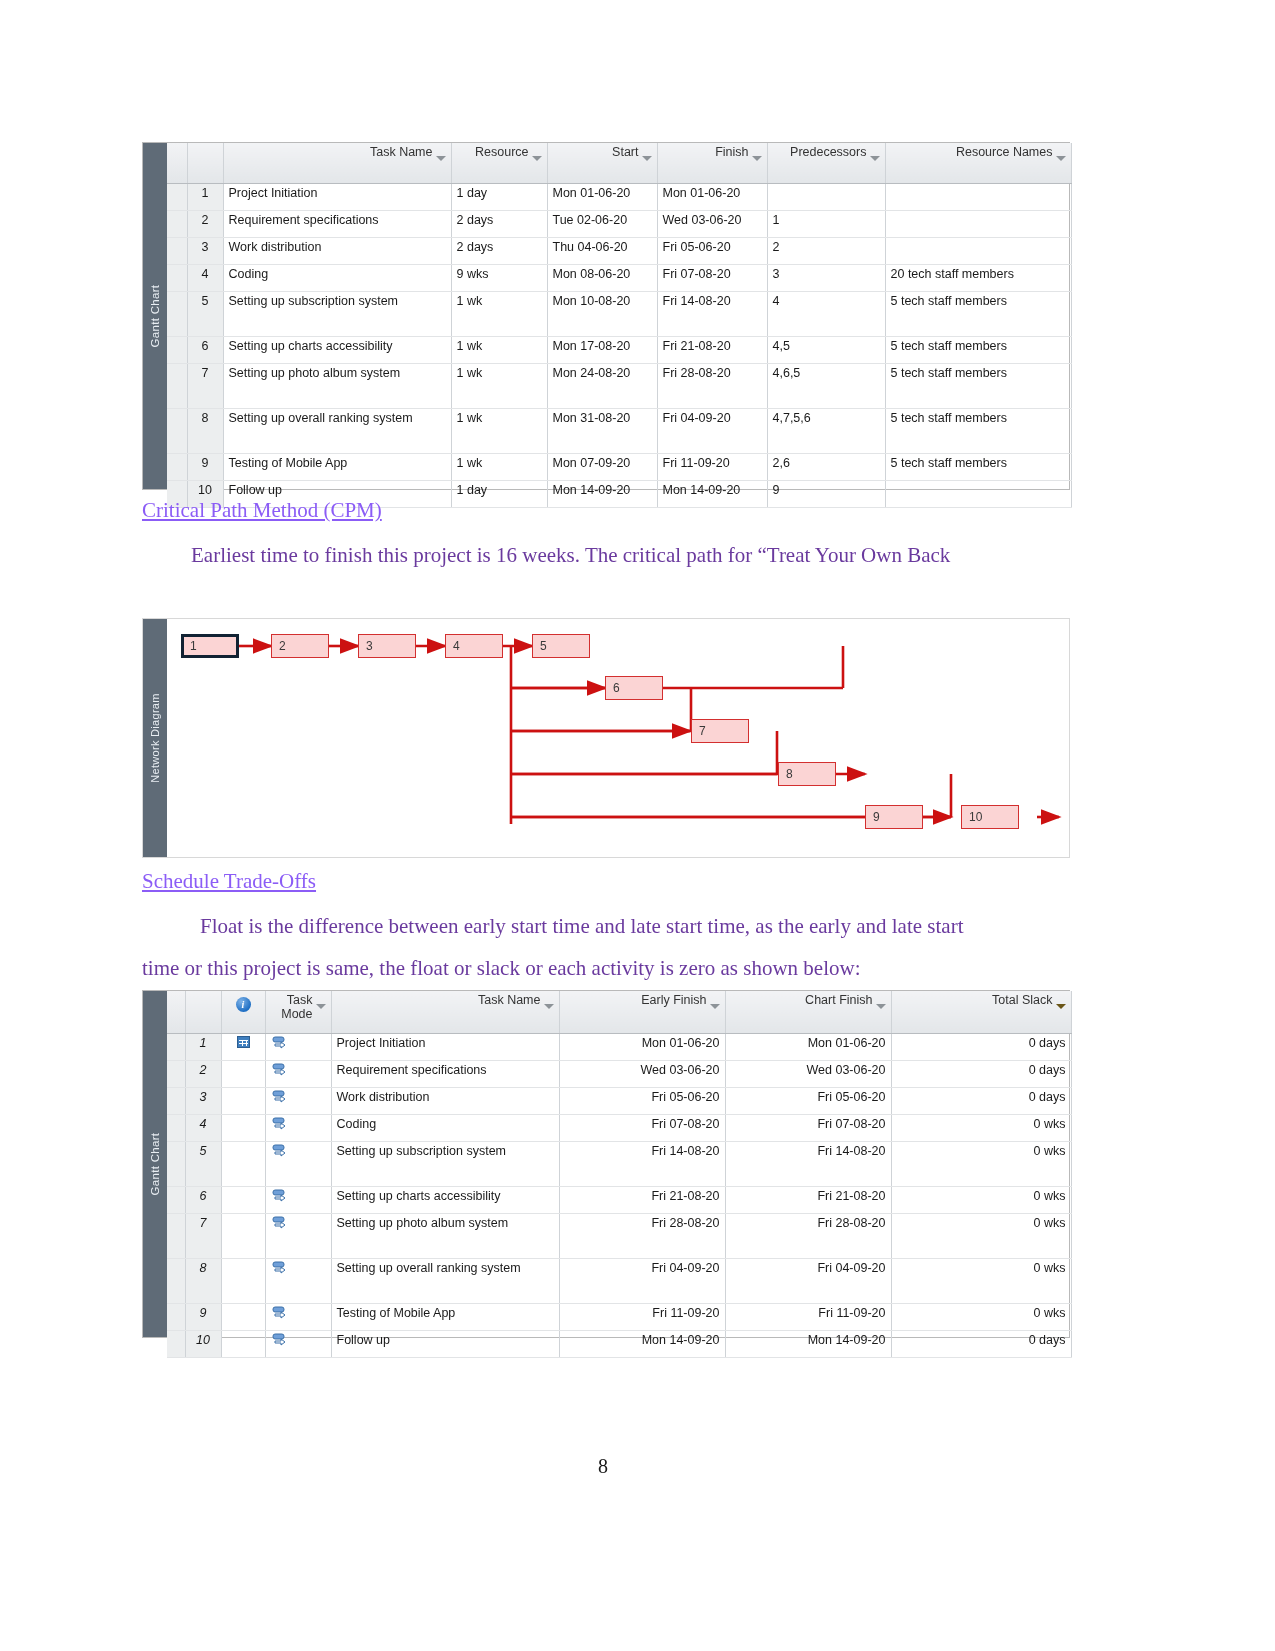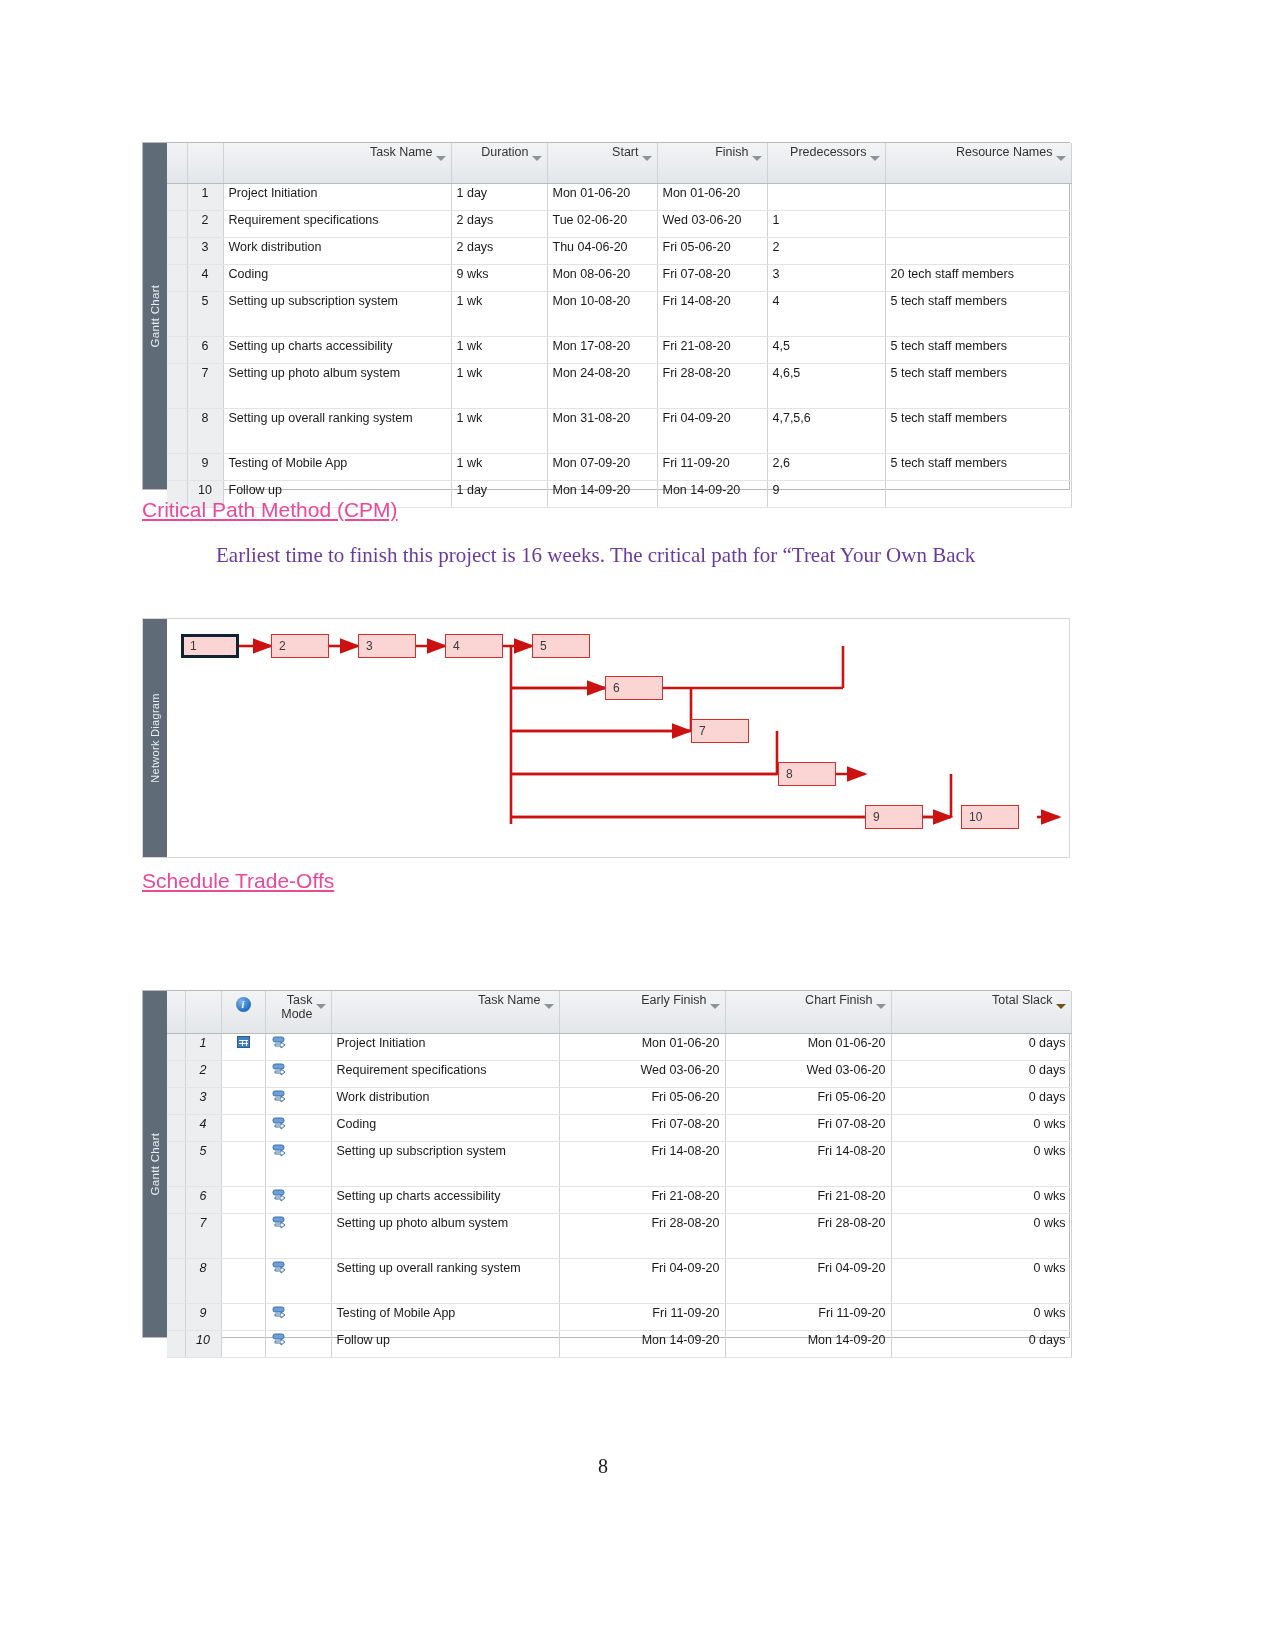--- a/index.html
+++ b/index.html
@@ -81,22 +81,22 @@
     background:
       linear-gradient(#fff,#fff) 0 0/100% 1px no-repeat,
       linear-gradient(#fff,#fff) 0 3px/100% 1px no-repeat,
       linear-gradient(#fff,#fff) 0 6px/100% 1px no-repeat,
       linear-gradient(90deg,#fff 1px,transparent 1px) 3px 0/4px 100% repeat-x;
   }
   .tm-ico{display:block;width:17px;height:18px;}
 
   
   .h-sec{
-    position:absolute;color:#ec4899;font-size:21px;
-    font-family:Liberation Sans, sans-serif;
+    position:absolute;color:#8b5cf6;font-size:21px;
+    font-family:Liberation Serif, serif;
     text-decoration:underline;white-space:nowrap;
   }
   .para{
     position:absolute;color:#6a3a9e;font-size:21px;line-height:42px;
     font-family:"Liberation Serif",serif;
   }
   .para .ind{display:inline-block;width:58px;}
 
   
   .netdiag{
@@ -145,21 +145,21 @@
         </colgroup>
         <thead>
           <tr>
             <th class="rownum"></th>
             <th class="rownum"></th>
             <th>
               <span>Task Name</span>
               <i class="filt"></i>
             </th>
             <th>
-              <span>Duration</span>
+              <span>Resource</span>
               <i class="filt"></i>
             </th>
             <th>
               <span>Start</span>
               <i class="filt"></i>
             </th>
             <th>
               <span>Finish</span>
               <i class="filt"></i>
             </th>
@@ -274,21 +274,21 @@
               <td>9</td>
               <td></td>
             </tr>
           </tbody>
       </table>
     </div>
   </div>
 
   <div class="h-sec" style="left:142px;top:498px;">Critical Path Method (CPM)</div>
 
-  <div class="para" style="left:158px;top:534px;width:932px;">
+  <div class="para" style="left:133px;top:534px;width:932px;">
     <span class="ind"></span><span>Earliest time to finish this project is 16 weeks. The critical path for “Treat Your Own Back</span><br>
   </div>
 
   <div class="netdiag" style="left:142px;top:618px;width:928px;height:240px;">
     <div class="nd-strip">
       <span class="strip-label">Network Diagram</span>
     </div>
 
     <svg width="928" height="240" style="position:absolute;left:0;top:0;">
       <defs>
@@ -356,20 +356,24 @@
     <div class="node" style="left:722px;top:186px;width:58px;height:24px;">
       <span>9</span>
     </div>
     <div class="node" style="left:818px;top:186px;width:58px;height:24px;">
       <span>10</span>
     </div>
   </div>
 
   <div class="h-sec" style="left:142px;top:869px;">Schedule Trade-Offs</div>
 
+  <div class="para" style="left:142px;top:905px;width:932px;">
+    <span class="ind"></span><span>Float is the difference between early start time and late start time, as the early and late start</span><br>
+    <span>time or this project is same, the float or slack or each activity is zero as shown below:</span>
+  </div>
 
   <div class="mspj" style="left:142px;top:990px;width:928px;height:348px;">
     <div class="sidebar-strip">
       <span class="strip-label">Gantt Chart</span>
     </div>
     <div class="grid">
       <table class="g">
         <colgroup>
           <col style="width:18px">
             <col style="width:36px">

